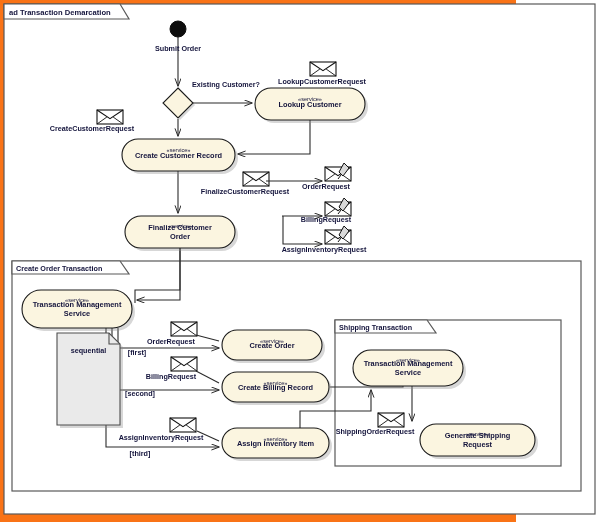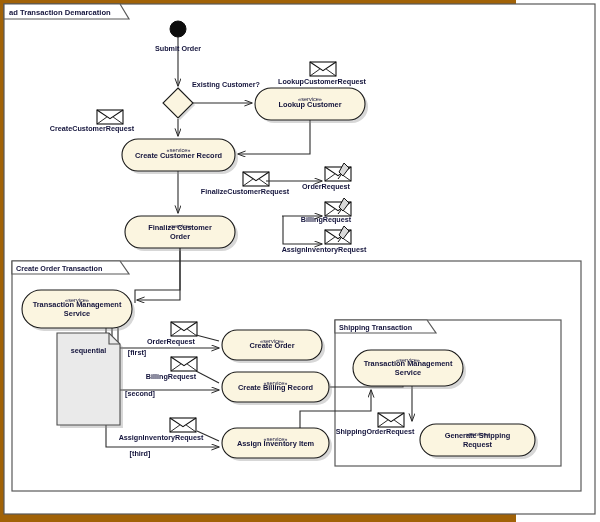--- a/index.html
+++ b/index.html
@@ -2,21 +2,21 @@
 <html><head>
 <meta charset="utf-8">
 <title>Transaction Demarcation Activity Diagram</title>
 <style>
   html,body{margin:0;padding:0;background:#ffffff;}
   body{
     width:600px;height:522px;
     font-family:"Liberation Sans","DejaVu Sans",sans-serif;
     overflow:hidden;
   }
-  #stage{position:relative;width:516px;height:522px;background:#a16207;}
+  #stage{position:relative;width:516px;height:522px;background:#f97316;}
   #stage svg{position:absolute;left:0;top:0;}
 </style>
 </head>
 <body>
 
 <div id="stage">
   <svg id="diagram-svg" width="600" height="522" viewBox="0 0 600 522" xmlns="http://www.w3.org/2000/svg">
       <defs>
         <marker id="arrow" markerWidth="9" markerHeight="9" refX="7.6" refY="3" orient="auto" markerUnits="userSpaceOnUse">
           <path d="M0,0 L8,3 L0,6" fill="none" stroke="#2b2b2b" stroke-width="1"></path>

